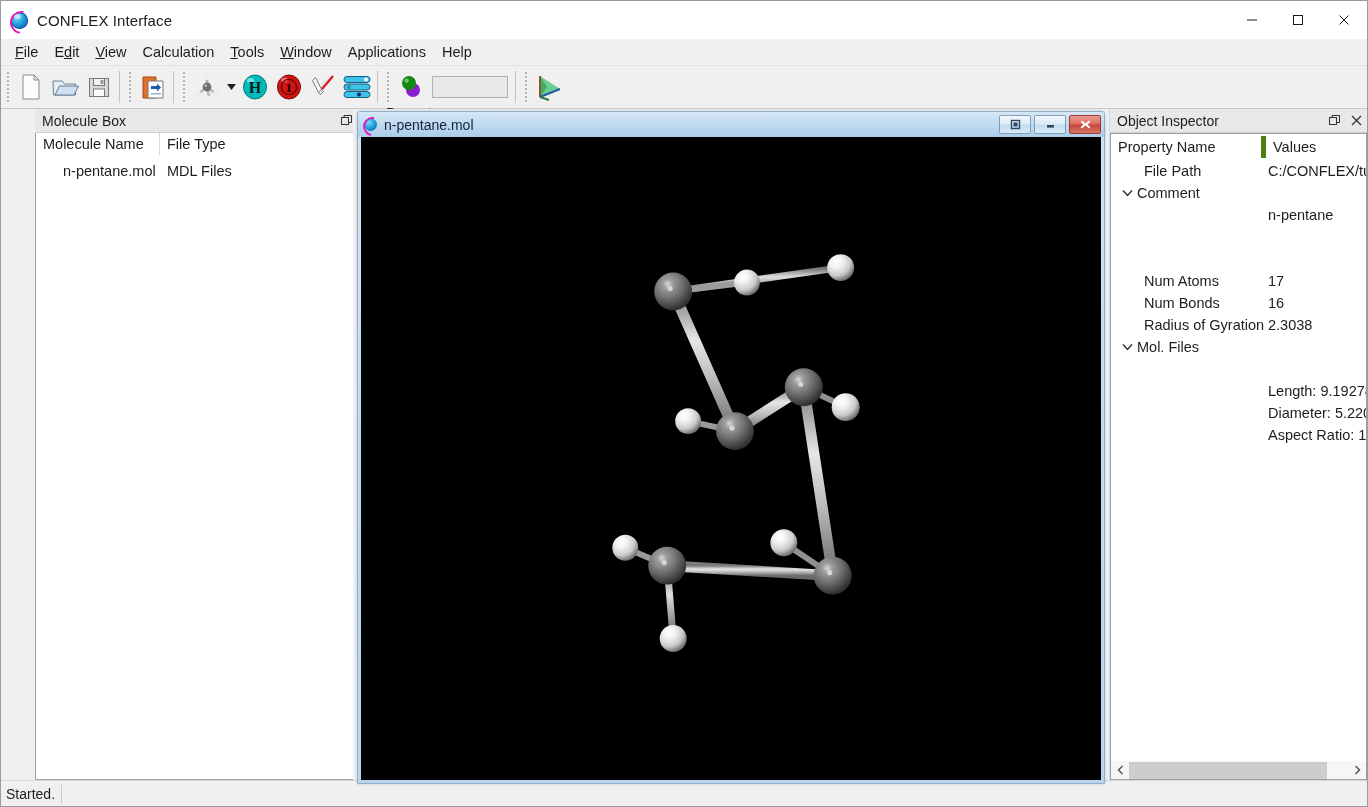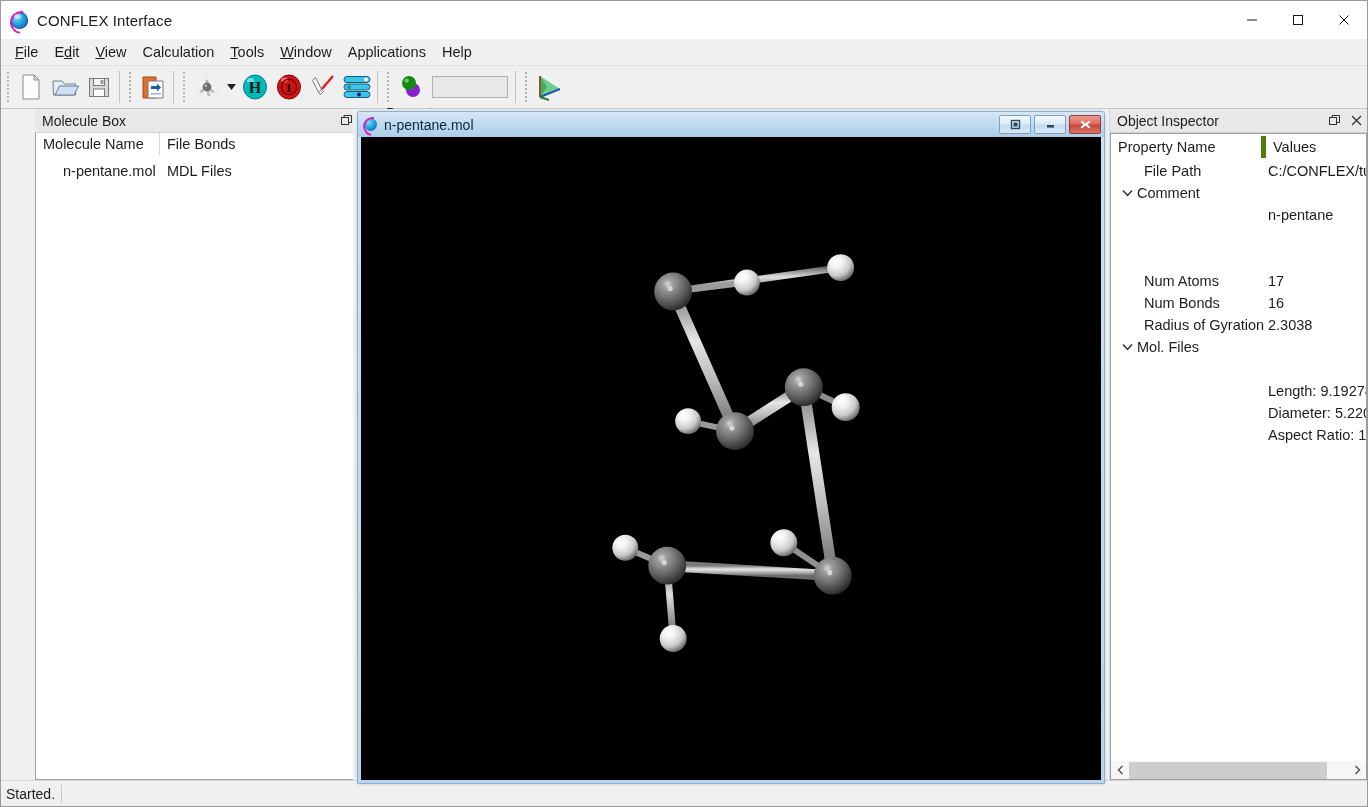--- a/index.html
+++ b/index.html
@@ -596,21 +596,21 @@
             <svg width="11" height="11" viewBox="0 0 11 11">
                 <line x1="1" y1="1" x2="10" y2="10" stroke="#333" stroke-width="1.2"></line>
                 <line x1="10" y1="1" x2="1" y2="10" stroke="#333" stroke-width="1.2"></line>
               </svg>
           </span>
         </div>
         <div class="mol-box-body">
           <div class="mol-list">
             <div class="mol-head-row">
               <div class="mol-col-name">Molecule Name</div>
-              <div class="mol-col-type">File Bonds</div>
+              <div class="mol-col-type">File Type</div>
             </div>
             <div class="mol-row">
               <div class="mol-cell-name">n-pentane.mol</div>
               <div class="mol-cell-type">MDL Files</div>
             </div>
           </div>
           <div class="vscroll">
             <div class="sb-arrow">
               <svg width="9" height="6" viewBox="0 0 9 6">
                   <path d="M0.5 5 L4.5 1 L8.5 5" fill="none" stroke="#8d8d8d" stroke-width="1.4"></path>

